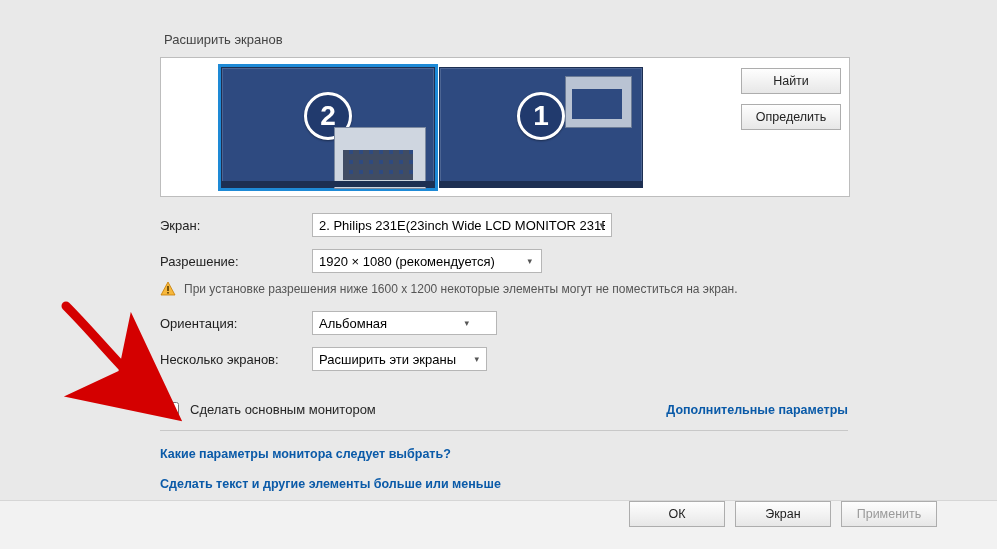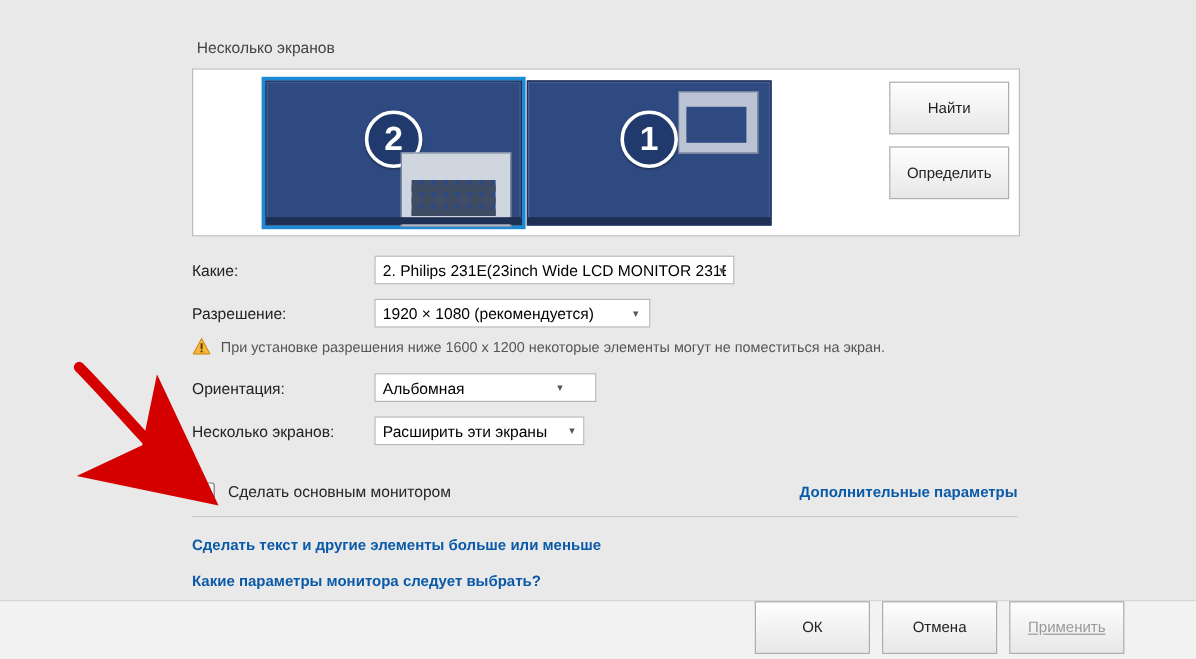--- a/index.html
+++ b/index.html
@@ -114,32 +114,31 @@
     right: 8px;
     top: 10px;
     width: 100px;
     display: flex;
     flex-direction: column;
     gap: 10px;
   }
   button.win {
     font: inherit;
     font-size: 12.5px;
-    height: 44px;
+    height: 26px;
     background: linear-gradient(#fefefe,#e7e7e7);
     border: 1px solid #adadad;
     border-radius: 0;
     cursor: pointer;
     padding: 0 10px;
     color: #222;
   }
   button.win:disabled {
     color: #9a9a9a;
     cursor: default;
-    text-decoration: underline;
   }
   .form-rows { margin-top: 16px; }
   .row {
     display: flex;
     align-items: center;
     margin-bottom: 12px;
   }
   .row .label {
     width: 152px;
     color: #222;
@@ -233,21 +232,21 @@
     position: absolute;
     left: 60px;
     top: 300px;
     pointer-events: none;
   }
 </style>
 </head>
 <body>
 
 <div class="panel">
-  <div class="page-title">Несколько экранов</div>
+  <div class="page-title">Расширить экранов</div>
 
   <div class="preview-box">
     <div class="preview-inner">
       <div class="monitor mon mon2 selected">
         <div class="mon-num">2</div>
         <div class="widget"></div>
         <div class="taskbar"></div>
       </div>
       <div class="monitor mon mon1">
         <div class="mon-num">1</div>
@@ -256,21 +255,21 @@
       </div>
     </div>
     <div class="side-buttons">
       <button class="win">Найти</button>
       <button class="win">Определить</button>
     </div>
   </div>
 
   <div class="form-rows">
     <div class="row">
-      <div class="label">Какие:</div>
+      <div class="label">Экран:</div>
       <div class="select-wrap" style="width:300px;">
         <select class="win" style="width:300px;">
           <option>2. Philips 231E(23inch Wide LCD MONITOR 231E</option>
         </select>
       </div>
     </div>
 
     <div class="row">
       <div class="label">Разрешение:</div>
       <div class="select-wrap" style="width:228px;">
@@ -313,32 +312,32 @@
       <label class="check-left">
         <input type="checkbox" class="win" style="">
         <span>Сделать основным монитором</span>
       </label>
       <span class="link">Дополнительные параметры</span>
     </div>
 
     <hr class="sep">
 
     <div class="footer-links">
+      <span class="link">Какие параметры монитора следует выбрать?</span>
       <span class="link">Сделать текст и другие элементы больше или меньше</span>
-      <span class="link">Какие параметры монитора следует выбрать?</span>
     </div>
   </div>
 </div>
 
 <svg class="red-arrow" width="130" height="140">
   <defs>
     <marker id="ah" markerWidth="14" markerHeight="14" refX="10" refY="6" orient="auto">
       <path d="M0,0 L12,6 L0,12 L3,6 Z" fill="#d40000"></path>
     </marker>
   </defs>
   <path d="M6,6 C40,40 70,80 108,110" stroke="#d40000" stroke-width="9" fill="none" stroke-linecap="round" marker-end="url(#ah)"></path>
 </svg>
 
 <div class="bottom-bar">
   <button class="win">ОК</button>
-  <button class="win">Отмена</button>
+  <button class="win">Экран</button>
   <button class="win" disabled="">Применить</button>
 </div>
 
 </body></html>

